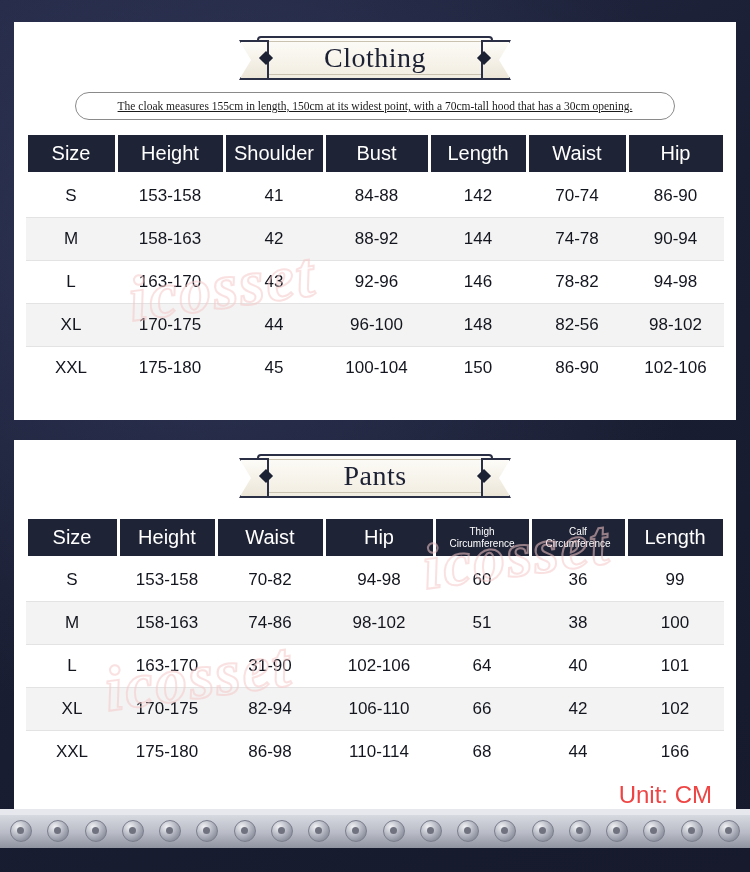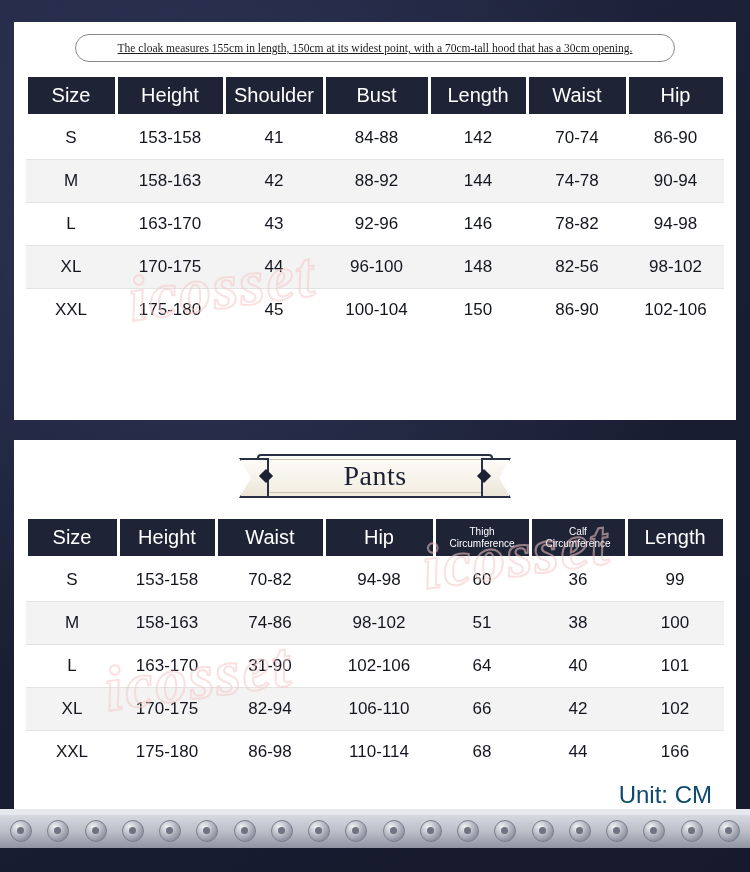--- a/index.html
+++ b/index.html
@@ -189,21 +189,21 @@
   }
   tbody tr:last-child td {
     border-bottom: none;
   }
 
   .unit {
     position: absolute;
     right: 24px;
     bottom: 14px;
     font-size: 24px;
-    color: #0c4a6e;
+    color: #ef4444;
     font-family: "Liberation Sans", sans-serif;
   }
 
   
   .footer-bar {
     position: absolute;
     left: 0;
     right: 0;
     bottom: 24px;
     height: 34px;
@@ -238,20 +238,28 @@
     background: #70737f;
   }
 </style>
 </head>
 <body>
 
 <div class="bg"></div>
 
 <div class="panel" id="panel-clothing">
 
+  <div class="banner">
+    <div class="banner-end left"></div>
+    <div class="banner-end right"></div>
+    <div class="banner-plate"></div>
+    <div class="diamond left"></div>
+    <div class="diamond right"></div>
+    <div class="banner-title">Clothing</div>
+  </div>
 
   <div class="note">The cloak measures 155cm in length, 150cm at its widest point, with a 70cm-tall hood that has a 30cm opening.</div>
 
   <table>
     <colgroup>
       <col style="width:90px">
         <col style="width:108px">
         <col style="width:100px">
       <col style="width:105px">
         <col style="width:98px">

